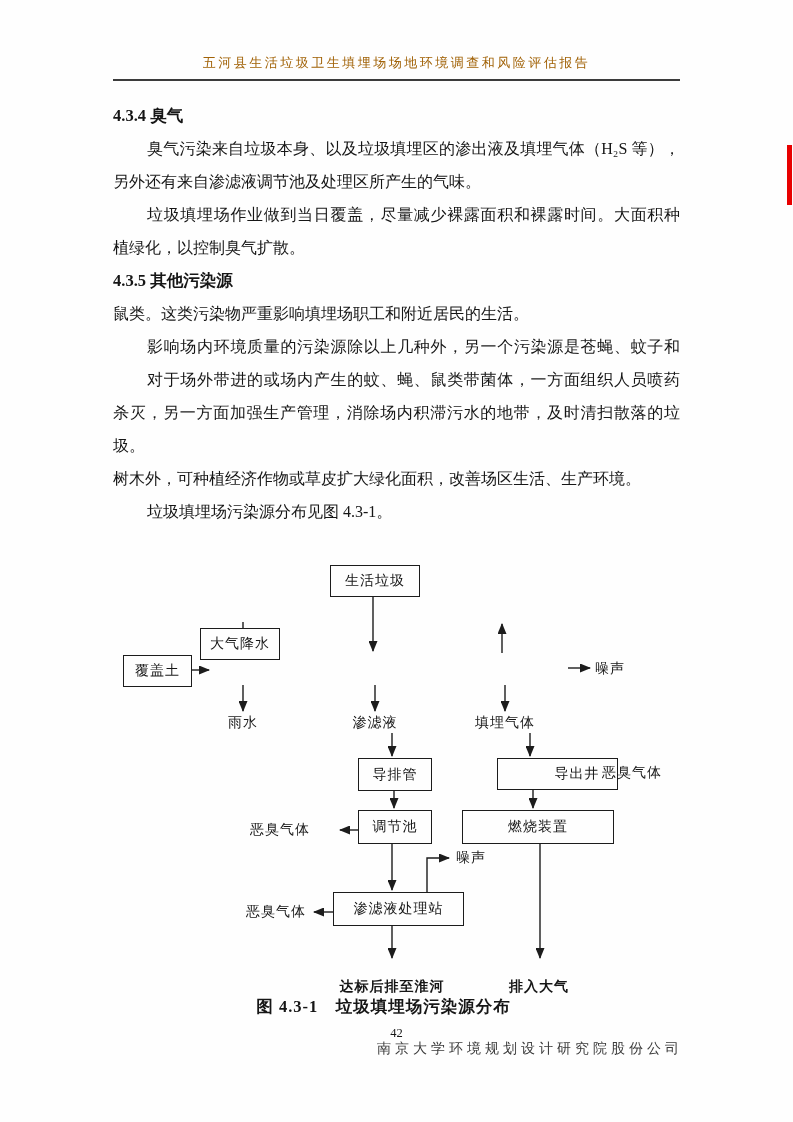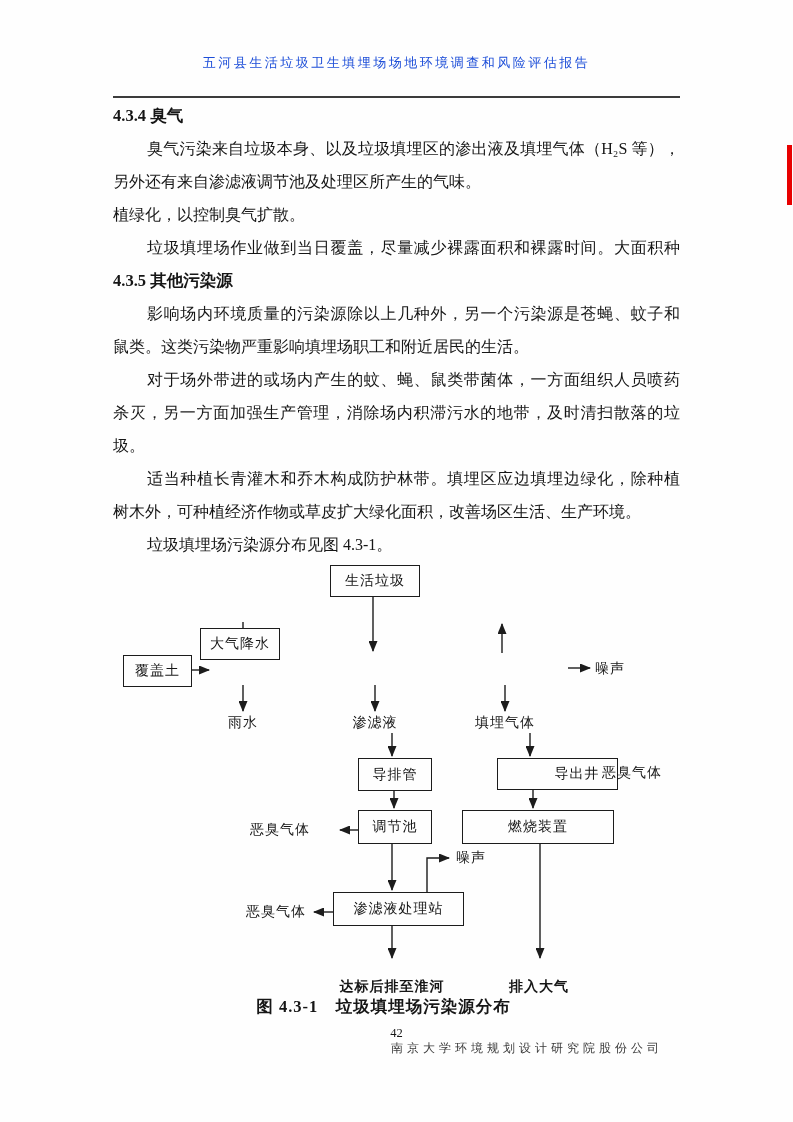--- a/index.html
+++ b/index.html
@@ -9,21 +9,21 @@
     margin:0 auto;
     background:#fefefe;
     font-family:"Liberation Serif","DejaVu Serif",serif;
     color:#161616;
     overflow:hidden;
   }
   
   .hdr{
     position:absolute;left:113px;top:54px;width:567px;
     text-align:center;font-size:13px;letter-spacing:2.5px;
-    padding-bottom:24px;border-bottom:2px solid #3c3c3c;color:#1d4ed8;
+    padding-bottom:7px;border-bottom:2px solid #3c3c3c;color:#a16207;
   }
   
   .bodytext{position:absolute;left:113px;top:99px;width:567px;font-size:16px;}
   .ln{line-height:33px;height:33px;overflow:hidden;text-align:justify;text-align-last:justify;}
   .ln.end{text-align-last:left;}
   .ln.ind{text-indent:34px;}
   .hd{line-height:33px;height:33px;font-weight:700;font-size:16.5px;text-align:left;text-align-last:left;}
   
   .chart{position:absolute;left:0;top:560px;width:713px;height:440px;font-size:14px;font-family:Liberation Serif, serif;}
   .chart svg{position:absolute;left:0;top:0;}
@@ -34,45 +34,44 @@
   }
   .flabel{position:absolute;white-space:nowrap;letter-spacing:1px;}
   .flabel.ctr{text-align:center;}
   
   .caption{
     position:absolute;left:100px;top:996px;width:567px;text-align:center;
     font-weight:700;font-size:16.5px;letter-spacing:1px;font-family:Liberation Serif, serif;
   }
   .pageno{position:absolute;left:113px;top:1026px;width:567px;text-align:center;font-size:12.5px;}
   .footer{
-    position:absolute;left:96px;top:1040px;width:567px;text-align:right;
-    font-size:12px;letter-spacing:4px;color:#3a3a3a;
+    position:absolute;left:116px;top:1040px;width:567px;text-align:right;
+    font-size:14px;letter-spacing:4px;color:#3a3a3a;
   }
   .redmark{position:absolute;right:1px;top:145px;width:5px;height:60px;background:#e80000;}
 </style>
 </head>
 <body>
 
 <div class="page">
 
   <div class="hdr">五河县生活垃圾卫生填埋场场地环境调查和风险评估报告</div>
 
   <div class="bodytext">
     <div class="hd">4.3.4 臭气</div>
     <div class="ln ind">臭气污染来自垃圾本身、以及垃圾填埋区的渗出液及填埋气体（H₂S 等），</div>
     <div class="ln end">另外还有来自渗滤液调节池及处理区所产生的气味。</div>
+    <div class="ln ind">垃圾填埋场作业做到当日覆盖，尽量减少裸露面积和裸露时间。大面积种</div>
     <div class="ln end">植绿化，以控制臭气扩散。</div>
-    <div class="ln ind">垃圾填埋场作业做到当日覆盖，尽量减少裸露面积和裸露时间。大面积种</div>
     <div class="hd">4.3.5 其他污染源</div>
+    <div class="ln end">鼠类。这类污染物严重影响填埋场职工和附近居民的生活。</div>
     <div class="ln ind">影响场内环境质量的污染源除以上几种外，另一个污染源是苍蝇、蚊子和</div>
-    <div class="ln end">鼠类。这类污染物严重影响填埋场职工和附近居民的生活。</div>
     <div class="ln ind">对于场外带进的或场内产生的蚊、蝇、鼠类带菌体，一方面组织人员喷药</div>
     <div class="ln">杀灭，另一方面加强生产管理，消除场内积滞污水的地带，及时清扫散落的垃</div>
     <div class="ln end">圾。</div>
-    <div class="ln ind">适当种植长青灌木和乔木构成防护林带。填埋区应边填埋边绿化，除种植</div>
     <div class="ln end">树木外，可种植经济作物或草皮扩大绿化面积，改善场区生活、生产环境。</div>
     <div class="ln end ind">垃圾填埋场污染源分布见图 4.3-1。</div>
   </div>
 
   <div class="chart">
 
     <svg width="793" height="440" viewBox="0 0 793 440">
       <defs>
         <marker id="ah" markerWidth="11" markerHeight="9" refX="10" refY="4.5" orient="auto" markerUnits="userSpaceOnUse">
           <path d="M0,0 L11,4.5 L0,9 z" fill="#1c1c1c"></path>

